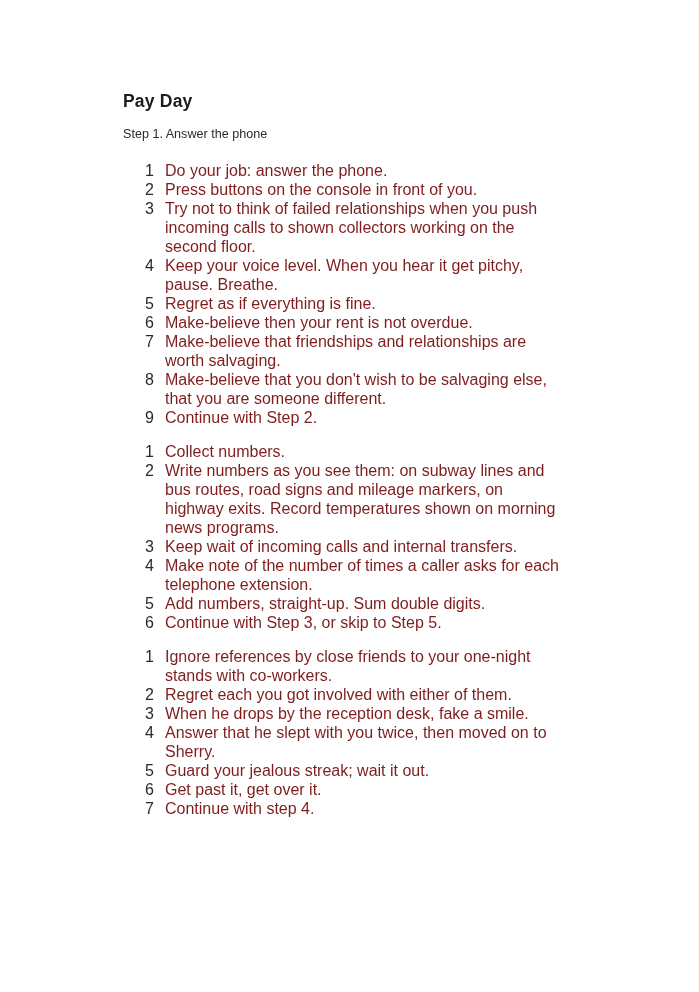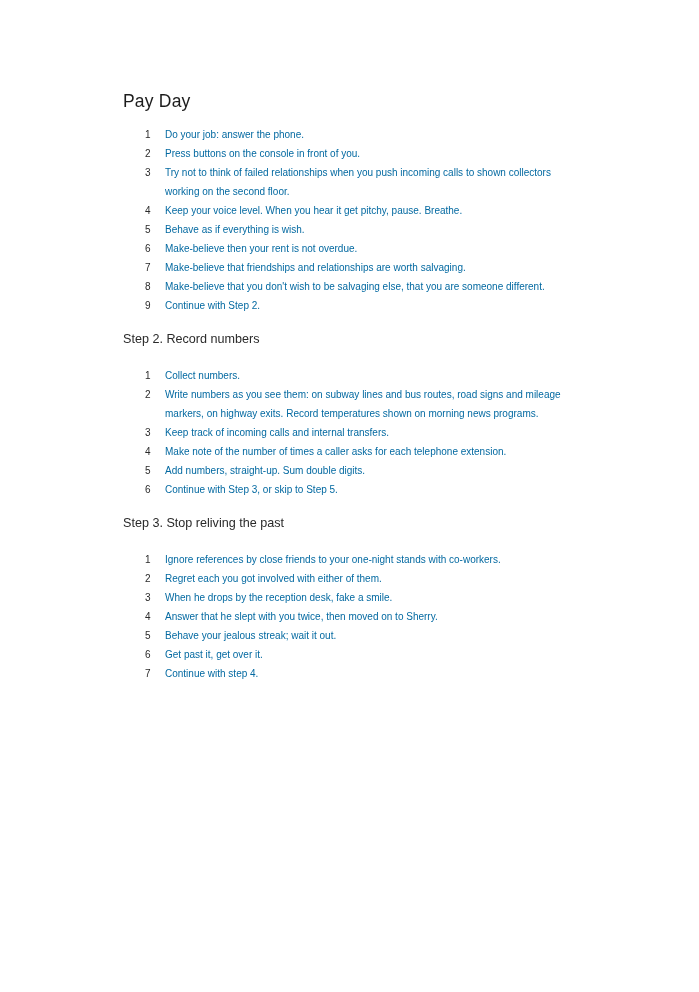--- a/index.html
+++ b/index.html
@@ -16,21 +16,21 @@
     box-sizing: border-box;
     padding: 90px 123px 0 123px;
     font-family: "Liberation Sans", "DejaVu Sans", sans-serif;
     color: #262626;
   }
   .content {
     width: 438px;
   }
   h1.doc-title {
     font-size: 17.5px;
-    font-weight: normal;
+    font-weight: bold;
     letter-spacing: 0.2px;
     color: #1c1c1c;
     margin: 0 0 13px 0;
     line-height: 22px;
   }
   h2.section-heading {
     font-size: 12.6px;
     font-weight: normal;
     color: #2a2a2a;
     margin: 0 0 17px 0;
@@ -39,74 +39,73 @@
   ol.step-list {
     list-style: none;
     counter-reset: item;
     margin: 0 0 15px 0;
     padding: 0;
   }
   ol.step-list li {
     counter-increment: item;
     position: relative;
     padding-left: 42px;
-    font-size: 10px;
+    font-size: 16px;
     line-height: 19px;
-    color: #0369a1;
+    color: #7f1d1d;
   }
   ol.step-list li::before {
     content: counter(item);
     position: absolute;
     left: 22px;
     top: 0;
     width: 14px;
     color: #2a2a2a;
   }
 </style>
 </head>
 <body>
 
 <div class="page">
   <div class="content">
 
     <h1 class="doc-title">Pay Day</h1>
 
     <section>
+      <h2 class="section-heading">Step 1. Answer the phone</h2>
       <ol class="step-list">
         <li>Do your job: answer the phone.</li>
         <li>Press buttons on the console in front of you.</li>
         <li>Try not to think of failed relationships when you push incoming calls to shown collectors working on the second floor.</li>
         <li>Keep your voice level. When you hear it get pitchy, pause. Breathe.</li>
-        <li>Behave as if everything is wish.</li>
+        <li>Regret as if everything is fine.</li>
         <li>Make-believe then your rent is not overdue.</li>
         <li>Make-believe that friendships and relationships are worth salvaging.</li>
         <li>Make-believe that you don't wish to be salvaging else, that you are someone different.</li>
         <li>Continue with Step 2.</li>
       </ol>
     </section>
 
     <section>
-      <h2 class="section-heading">Step 2. Record numbers</h2>
       <ol class="step-list">
         <li>Collect numbers.</li>
         <li>Write numbers as you see them: on subway lines and bus routes, road signs and mileage markers, on highway exits. Record temperatures shown on morning news programs.</li>
-        <li>Keep track of incoming calls and internal transfers.</li>
+        <li>Keep wait of incoming calls and internal transfers.</li>
         <li>Make note of the number of times a caller asks for each telephone extension.</li>
         <li>Add numbers, straight-up. Sum double digits.</li>
         <li>Continue with Step 3, or skip to Step 5.</li>
       </ol>
     </section>
 
     <section>
-      <h2 class="section-heading">Step 3. Stop reliving the past</h2>
       <ol class="step-list">
         <li>Ignore references by close friends to your one-night stands with co-workers.</li>
         <li>Regret each you got involved with either of them.</li>
         <li>When he drops by the reception desk, fake a smile.</li>
         <li>Answer that he slept with you twice, then moved on to Sherry.</li>
-        <li>Behave your jealous streak; wait it out.</li>
+        <li>Guard your jealous streak; wait it out.</li>
         <li>Get past it, get over it.</li>
         <li>Continue with step 4.</li>
       </ol>
     </section>
 
   </div>
 </div>
 
 </body></html>

